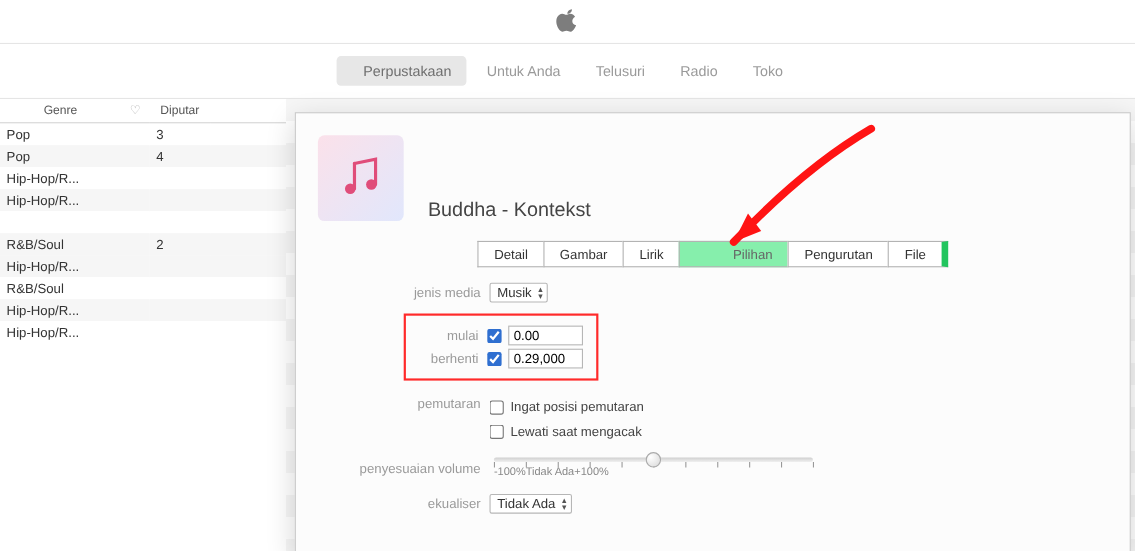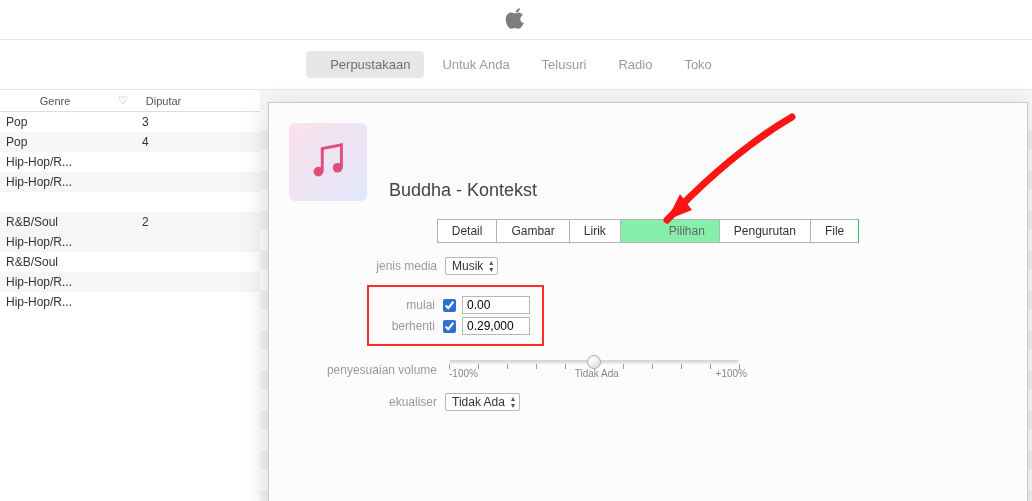--- a/index.html
+++ b/index.html
@@ -34,21 +34,21 @@
 
   
   .dialog { position: absolute; left: 268px; top: 102px; width: 760px; height: 400px; background: #fcfcfc; border: 1px solid #c9c9c9; box-shadow: 0 8px 25px rgba(0,0,0,.18); }
   .dlg-header { display: flex; padding: 20px 20px 10px 20px; align-items:flex-end; }
   .album-art { width: 78px; height: 78px; border-radius: 6px; background: linear-gradient(135deg,#fbe1ea 0%, #e1e7fc 100%); display:flex; align-items:center; justify-content:center; margin-right: 22px;}
   .album-art svg { width: 46px; height: 46px; }
   .track-title { font-size: 18px; color: #444; }
 
   .tabstrip { display: flex; justify-content:center; margin-top: 8px; text-align: center; }
   .tabstrip .tab { border: 1px solid #b3b3b3; border-right: none; padding: 4px 14px; font-size: 12px; background: #fff; color:#333; cursor:pointer;}
-  .tabstrip .tab:last-child { border-right: 1px solid #22c55e; }
+  .tabstrip .tab:last-child { border-right: 6px solid #22c55e; }
   .tabstrip .tab.active { background: #86efac; color:#666;padding-left:48px;}
 
   .form-area { padding: 14px 40px 0 40px; }
   .form-row { display:flex; align-items:center; margin-bottom: 10px; }
   .form-row label.form-label { width: 128px; text-align:right; color:#9a9a9a; font-size: 12px; margin-right: 8px; }
   .select-wrap { display:inline-flex; align-items:center; border:1px solid #b6b6b6; background:#fff; padding: 1px 4px 1px 6px; font-size:12px; border-radius:2px; cursor:pointer;}
   .select-wrap .dd { margin-left:6px; font-size:8px; color:#555; line-height:7px; display:flex; flex-direction:column;}
   .chk { width:13px; height:13px; margin-right:6px; accent-color:#2f6fd0;}
   input.txt { width: 68px; font-size:12px; padding: 1px 4px; border:1px solid #b6b6b6; }
   .start-stop-group { border: 2px solid #ff2a2a; padding: 6px 12px 6px 4px; display:inline-block; }
@@ -56,21 +56,21 @@
   .ss-row label.ss-label { width: 62px; text-align:right; color:#9a9a9a; font-size:12px; margin-right:8px;}
 
   .chk-row { display:flex; align-items:center; margin:3px 0; margin-left:136px;}
   .chk-row span { font-size:12px; color:#444;}
 
   .slider-row { margin-top:14px;}
   .slider-track { width: 290px; height:4px; background: linear-gradient(#d0d0d0,#f0f0f0); border-radius:2px; position:relative; margin-left:4px; }
   .slider-thumb { position:absolute; left:50%; top:50%; transform:translate(-50%,-50%); width:14px; height:14px; border-radius:50%; background: radial-gradient(circle at 30% 30%, #fff, #d8d8d8); border:1px solid #aaa; }
   .slider-ticks { position:absolute; top:4px; left:0; width:100%; height:6px;}
   .slider-ticks i { position:absolute; width:1px; height:5px; background:#999; top:0;}
-  .slider-labels { display:flex; justify-content:space-between; width:298px; margin-left:4px; font-size:10px; color:#888; margin-top:4px;gap:44px;}
+  .slider-labels { display:flex; justify-content:flex-start; width:298px; margin-left:4px; font-size:10px; color:#888; margin-top:4px;}
   .slider-labels span:nth-child(2){ text-align:center;}
 
   
   .arrow { position:absolute; left:642px; top:112px; pointer-events:none; }
   .arrow svg { width: 160px; height: 130px; }
 </style>
 </head>
 <body>
 
 <div class="topbar">
@@ -232,20 +232,33 @@
           <input class="txt" value="0.00" style="">
         </div>
         <div class="ss-row">
           <label class="ss-label">berhenti</label>
           <input type="checkbox" class="chk" checked="" style="">
           <input class="txt" value="0.29,000" style="">
         </div>
       </div>
     </div>
 
+    <div class="form-row" style="align-items:flex-start; margin-top:14px;">
+      <label class="form-label">pemutaran</label>
+      <div>
+        <div class="chk-row" style="margin-left:0;">
+          <input type="checkbox" class="chk" style="">
+          <span>Ingat posisi pemutaran</span>
+        </div>
+        <div class="chk-row" style="margin-left:0; margin-top:8px;">
+          <input type="checkbox" class="chk" style="">
+          <span>Lewati saat mengacak</span>
+        </div>
+      </div>
+    </div>
 
     <div class="form-row slider-row">
       <label class="form-label">penyesuaian volume</label>
       <div>
         <div class="slider-track">
           <div class="slider-ticks">
             <i style="left:0%"></i>
               <i style="left:10%"></i>
               <i style="left:20%"></i>
               <i style="left:30%"></i>

